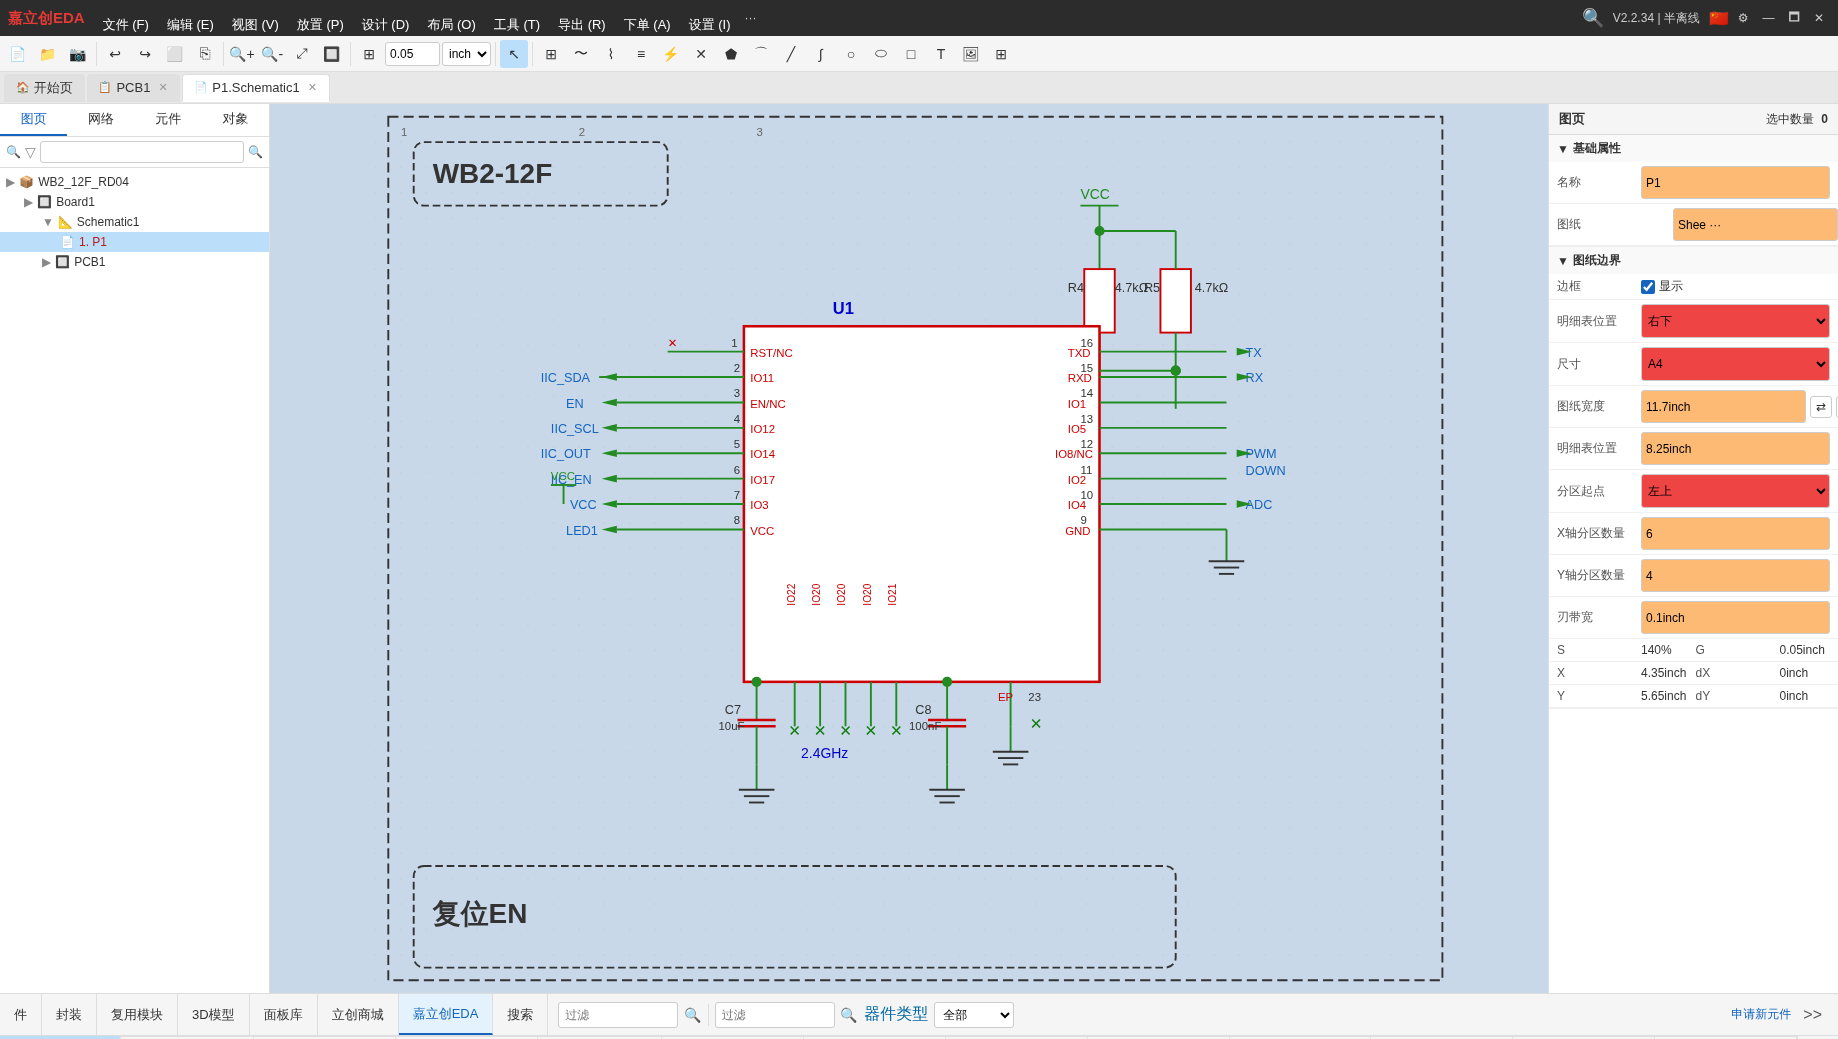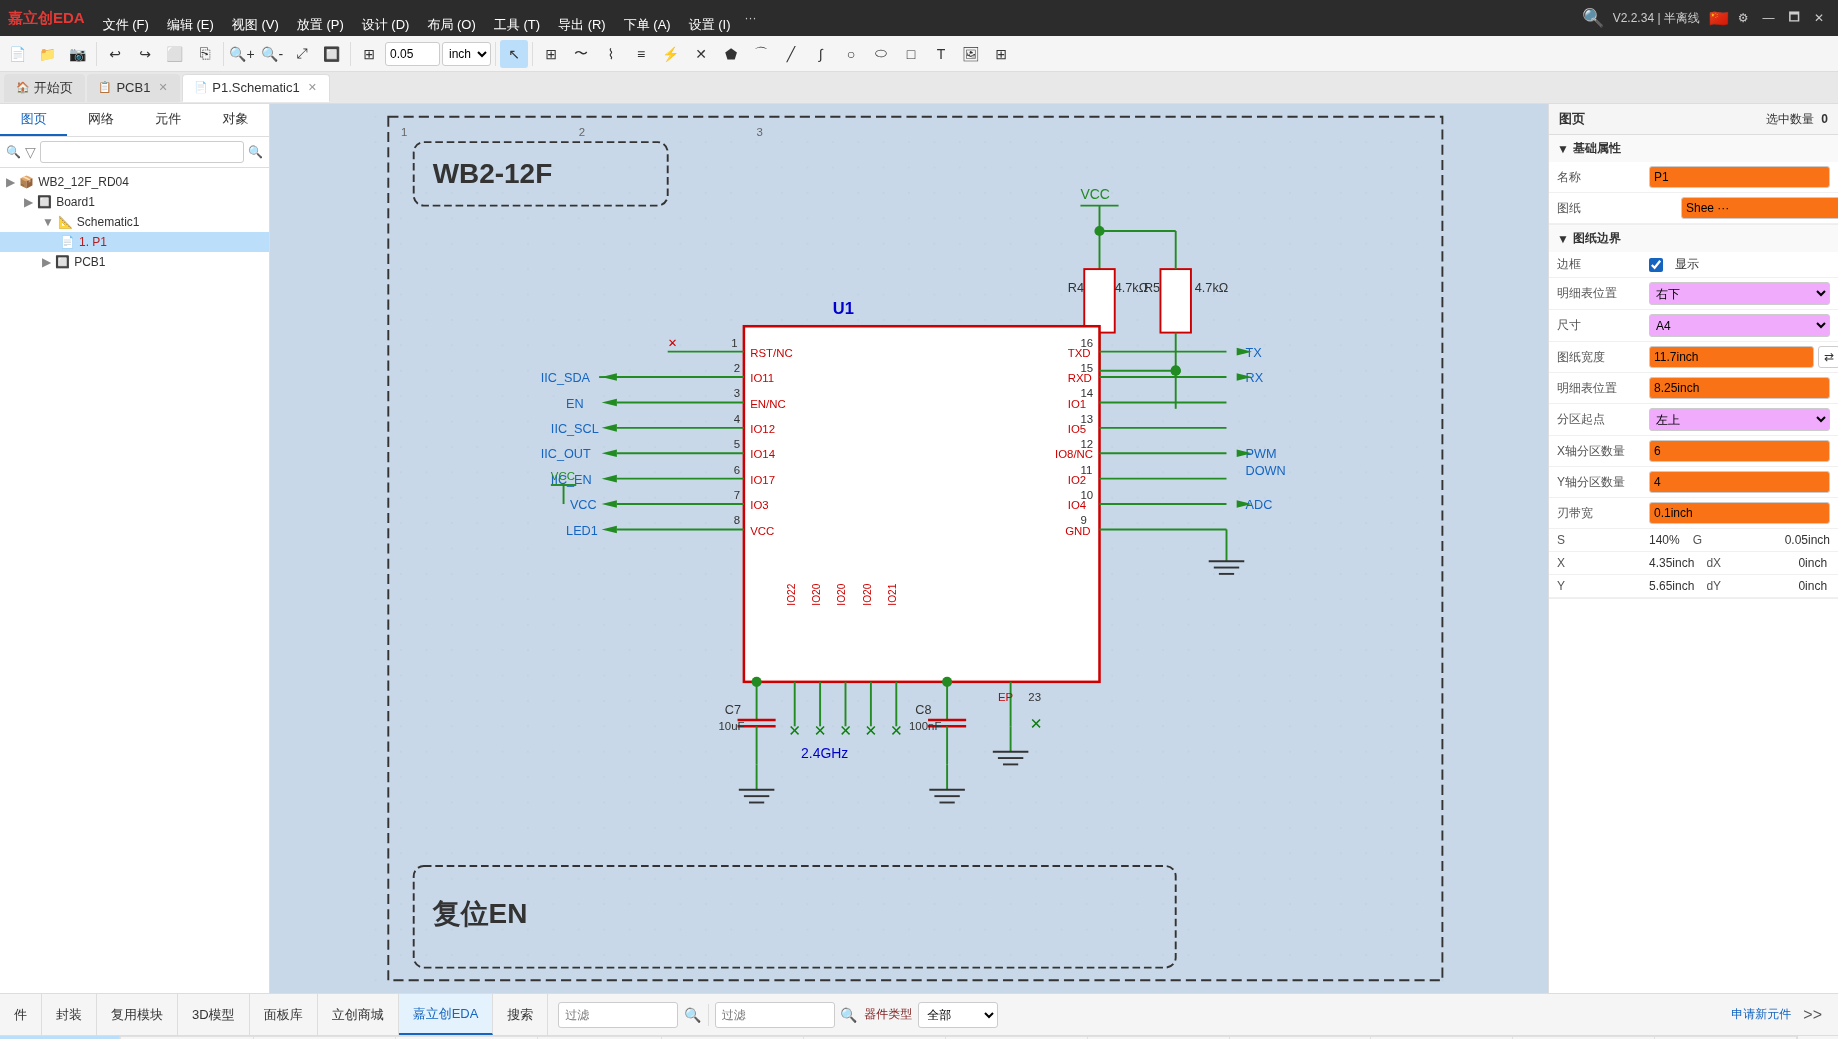--- a/index.html
+++ b/index.html
@@ -70,38 +70,38 @@
     
     #schematic-svg { position: absolute; top: 0; left: 0; width: 100%; height: 100%; }
 
     
     #right-panel { width: 290px; background: #fff; border-left: 1px solid #ddd; display: flex; flex-direction: column; overflow-y: auto; }
     #right-header { display: flex; justify-content: space-between; align-items: center; padding: 6px 10px; background: #f5f5f5; border-bottom: 1px solid #ddd; }
     #right-header .rh-title { font-size: 13px; font-weight: bold; }
 
     .prop-section { border-bottom: 1px solid #eee; }
     .prop-section-header { display: flex; align-items: center; padding: 5px 8px; background: #f9f9f9; cursor: pointer; gap: 4px; font-size: 12px; font-weight: bold; }
-    .prop-row { display: flex; align-items: center; padding: 4px 8px; border-bottom: 1px solid #f0f0f0; gap: 12px; }
+    .prop-row { display: flex; align-items: center; padding: 4px 8px; border-bottom: 1px solid #f0f0f0; gap: 4px; }
     .prop-label { width: 80px; color: #555; font-size: 12px; flex-shrink: 0; }
     .prop-value { flex: 1; font-size: 12px; }
-    .prop-input { flex: 1; height: 22px; border: 1px solid #ccc; border-radius: 3px; padding: 0 4px; font-size: 12px; background: #f97316; }
-    .prop-select { flex: 1; height: 23px; border: 1px solid #ccc; border-radius: 3px; padding: 0 2px; font-size: 12px; background: #f0abfc; }
+    .prop-input { flex: 1; height: 33px; border: 1px solid #ccc; border-radius: 3px; padding: 0 4px; font-size: 12px; background: #fdba74; }
+    .prop-select { flex: 1; height: 34px; border: 1px solid #ccc; border-radius: 3px; padding: 0 2px; font-size: 12px; background: #ef4444; }
     .prop-checkbox { width: 14px; height: 14px; accent-color: #1565c0; }
     .prop-btn-row { display: flex; align-items: center; gap: 4px; }
     .prop-icon-btn { width: 22px; height: 22px; display: flex; align-items: center; justify-content: center; border: 1px solid #ccc; border-radius: 3px; cursor: pointer; font-size: 12px; }
 
     
     #bottom-panel { height: 42px; background: #f5f5f5; border-top: 1px solid #ddd; display: flex; align-items: center; }
     #component-tabs { display: flex; align-items: center; height: 100%; }
     .comp-tab { padding: 0 14px; height: 100%; display: flex; align-items: center; cursor: pointer; font-size: 13px; border-right: 1px solid #ddd; }
     .comp-tab.active { color: #1565c0; background: #e3f2fd; border-bottom: 2px solid #1565c0; }
 
     #bottom-search { display: flex; align-items: center; gap: 6px; padding: 0 10px; flex: 1; }
     .bs-input { height: 26px; border: 1px solid #ccc; border-radius: 3px; padding: 0 6px; font-size: 12px; width: 120px; }
-    .bs-label { font-size: 12px; color: #7f1d1d; }
+    .bs-label { font-size: 16px; color: #0369a1; }
     .bs-select { height: 26px; border: 1px solid #ccc; border-radius: 3px; padding: 0 4px; font-size: 12px; background: #fff; }
     .bs-link { color: #1565c0; font-size: 12px; cursor: pointer; text-decoration: none; }
     .bs-arrow { font-size: 16px; color: #555; cursor: pointer; padding: 0 6px; }
 
     
     #comp-library { display: flex; height: 180px; background: #fff; border-top: 1px solid #ddd; }
     #comp-left { width: 120px; border-right: 1px solid #ddd; overflow-y: auto; }
     .comp-list-item { padding: 4px 10px; cursor: pointer; font-size: 12px; border-bottom: 1px solid #f0f0f0; }
     .comp-list-item.selected { background: #bbdefb; color: #1565c0; }
     #comp-right { flex: 1; overflow-x: auto; }

